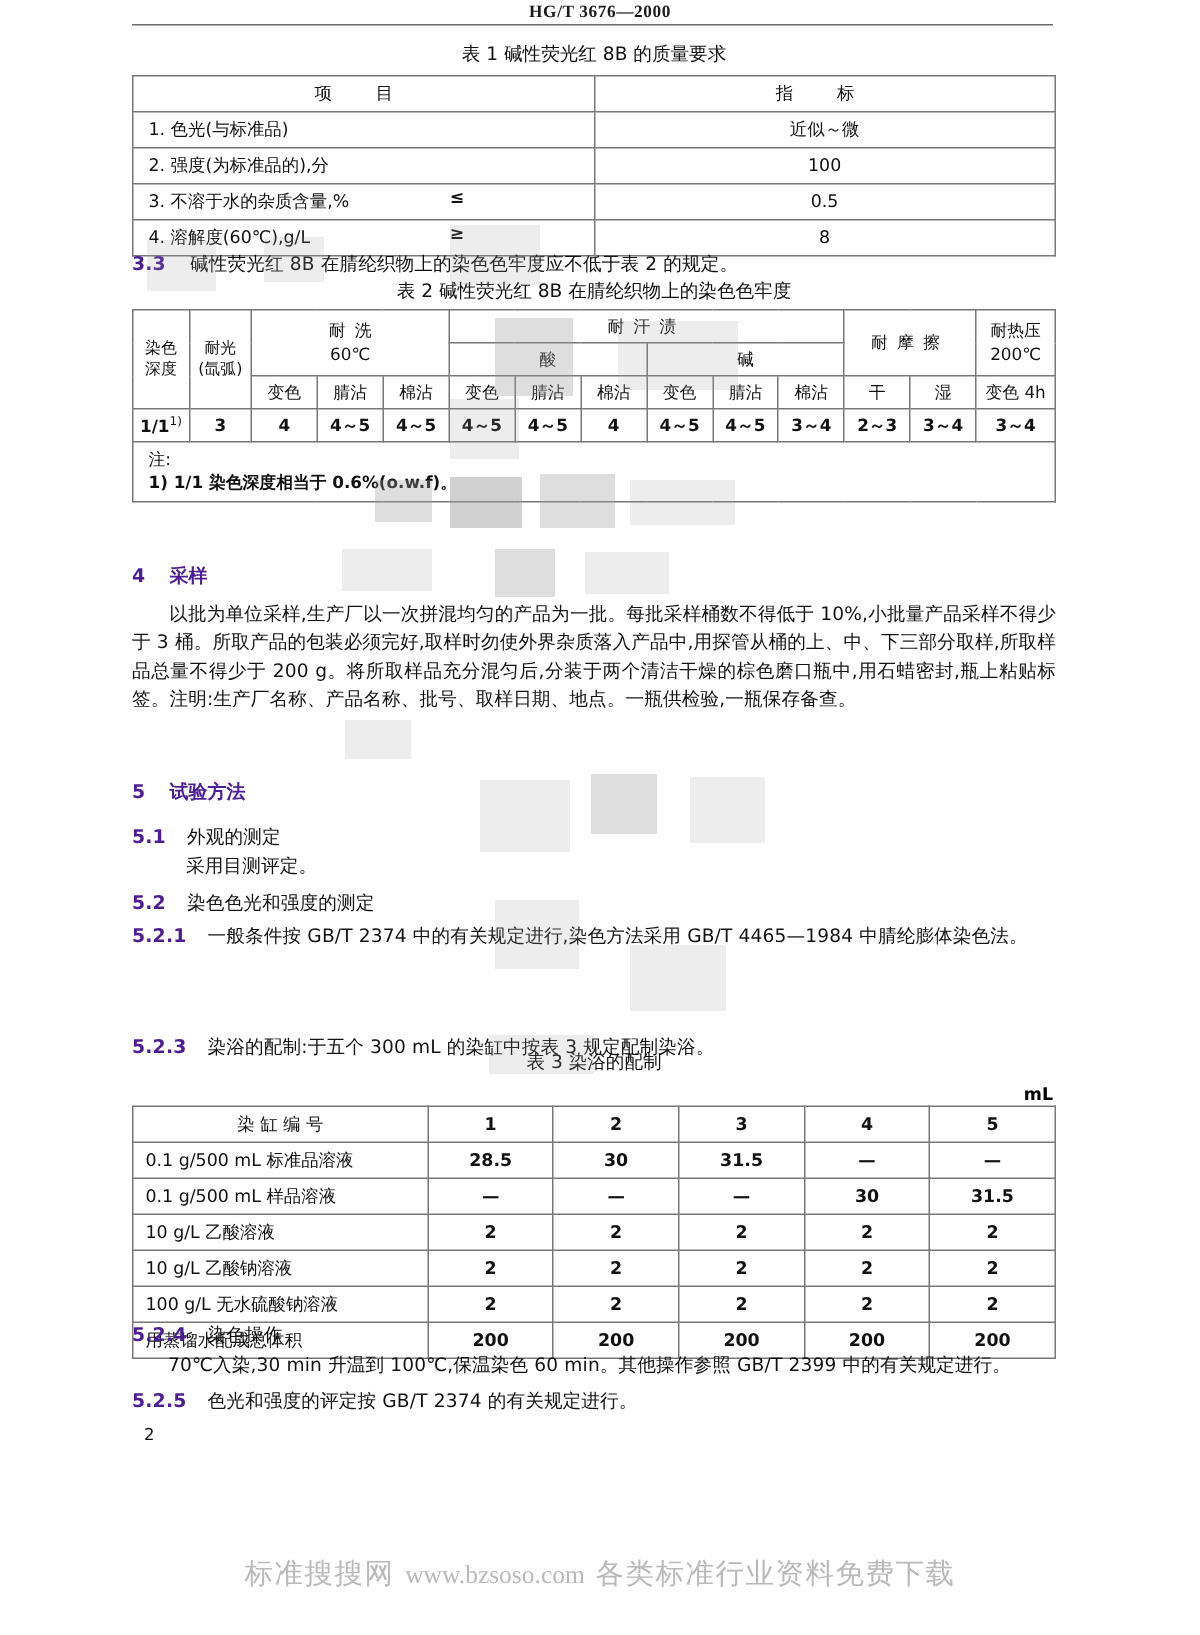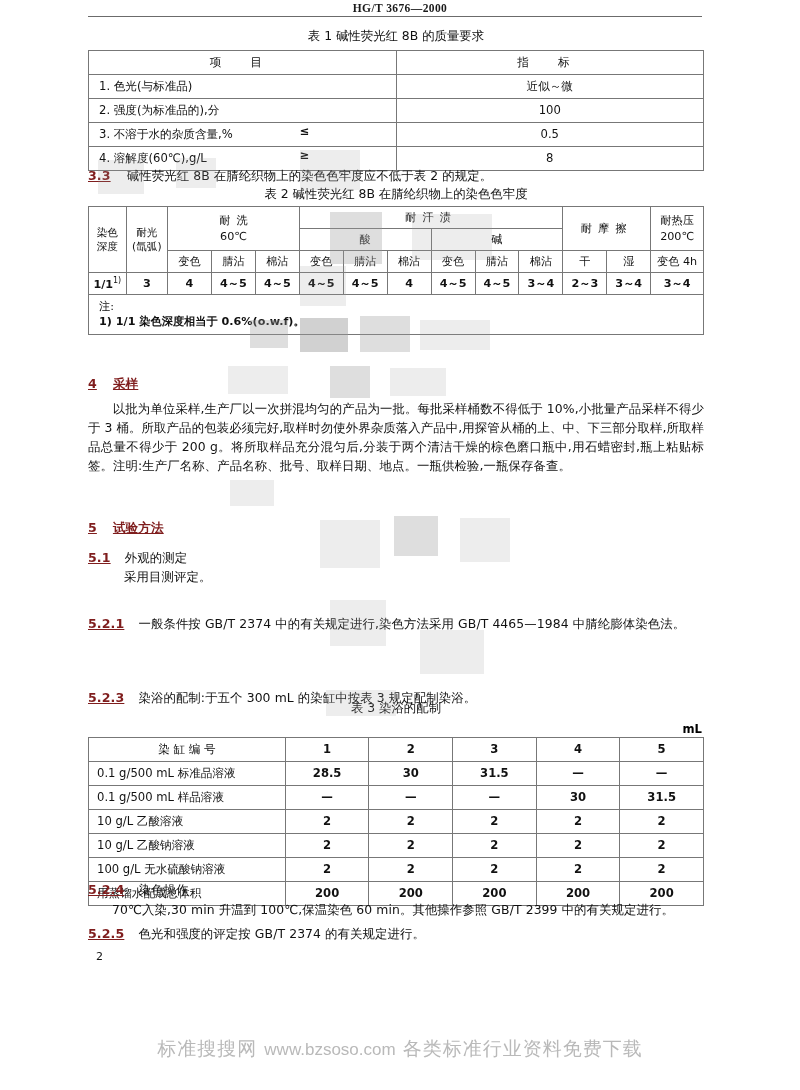--- a/index.html
+++ b/index.html
@@ -47,22 +47,21 @@
   .body-txt {
     font-family: "DejaVu Sans", sans-serif;
     font-size: 12.4px;
     color: #111;
     line-height: 1.52;
     letter-spacing: .1px;
   }
   .sec-h {
     font-weight: bold;
     font-size: 12.6px;
-    color: #7f1d1d;
-    text-decoration: underline;
+    color: #4c1d95;
   }
   .blk {
     position: absolute;
     left: 88px;
     width: 616px;
   }
   .para {
     text-indent: 2em;
     text-align: justify;
   }
@@ -136,21 +135,21 @@
     left: 0; top: 1036px;
     width: 800px;
     text-align: center;
     font-size: 19px;
     color: #b9b9b9;
     letter-spacing: 1px;
     font-family: "DejaVu Sans", sans-serif;
     white-space: nowrap;
   }
   .foot-wm .url {
-    font-family: Liberation Sans, sans-serif;
+    font-family: Liberation Serif, serif;
     font-size: 17px;
     letter-spacing: 0px;
   }
 </style>
 </head>
 <body>
 
 <div id="page">
   <div class="sheet">
 
@@ -302,20 +301,24 @@
       <span class="sec-h">5</span>
       <span style="display:inline-block;width:12px"></span><span class="sec-h">试验方法</span>
     </div>
 
     <div class="blk body-txt" style="top:548px;">
       <span class="sec-h">5.1</span>
       <span style="display:inline-block;width:10px"></span><span>外观的测定</span>
     </div>
     <div class="blk body-txt" style="top:568px;padding-left:36px;width:580px;">采用目测评定。</div>
 
+    <div class="blk body-txt" style="top:592px;">
+      <span class="sec-h">5.2</span>
+      <span style="display:inline-block;width:10px"></span><span>染色色光和强度的测定</span>
+    </div>
 
     <div class="blk body-txt" style="top:614px;">
       <span class="sec-h">5.2.1</span>
       <span style="display:inline-block;width:10px"></span><span>一般条件按 GB/T  2374 中的有关规定进行,染色方法采用 GB/T  4465—1984 中腈纶膨体染色法。</span>
     </div>
 
 
     <div class="blk body-txt" style="top:688px;">
       <span class="sec-h">5.2.3</span>
       <span style="display:inline-block;width:10px"></span><span>染浴的配制:于五个 300 mL 的染缸中按表 3 规定配制染浴。</span>

